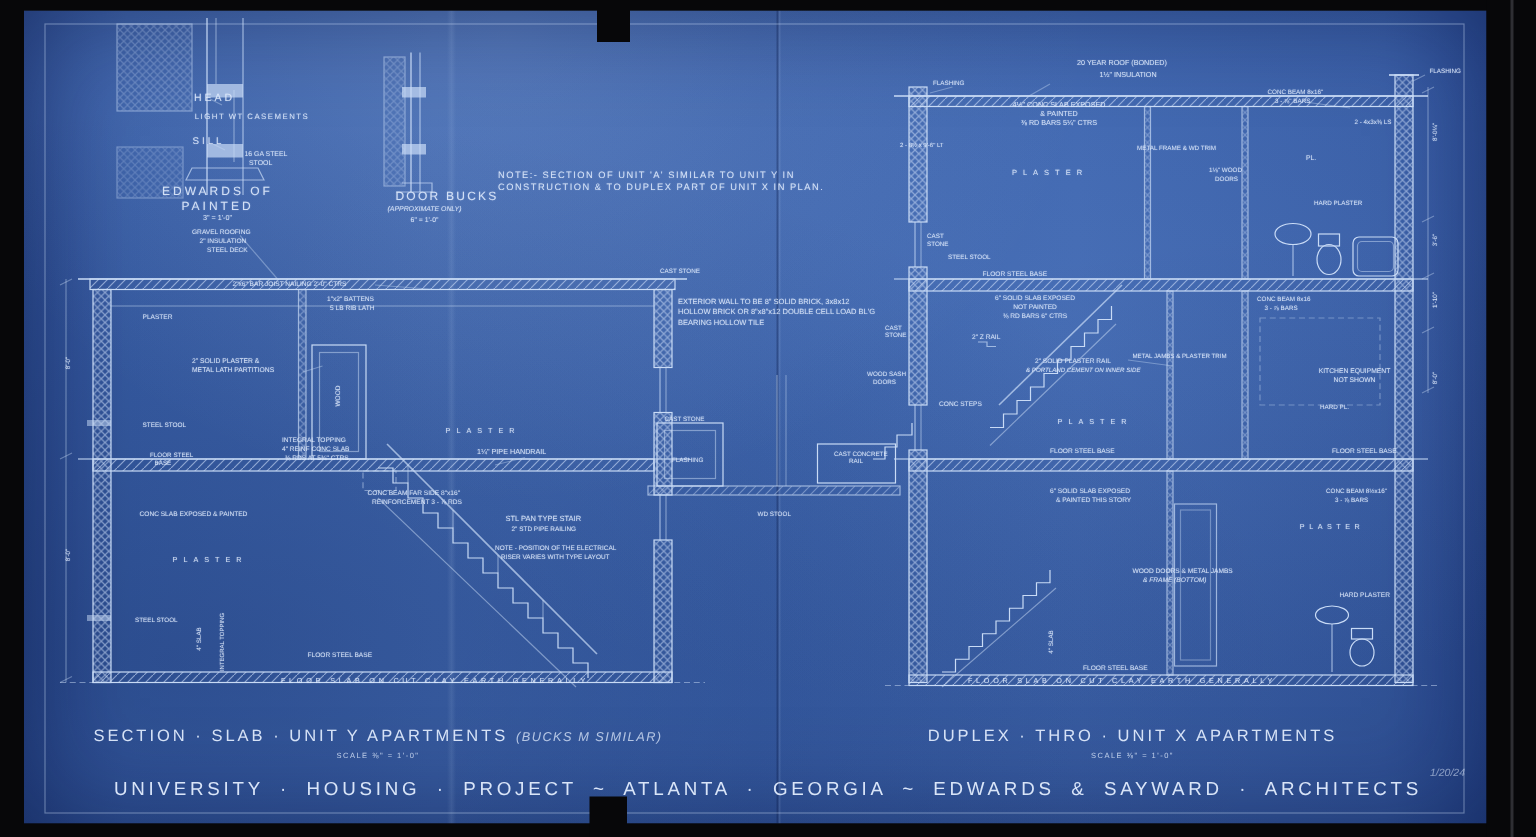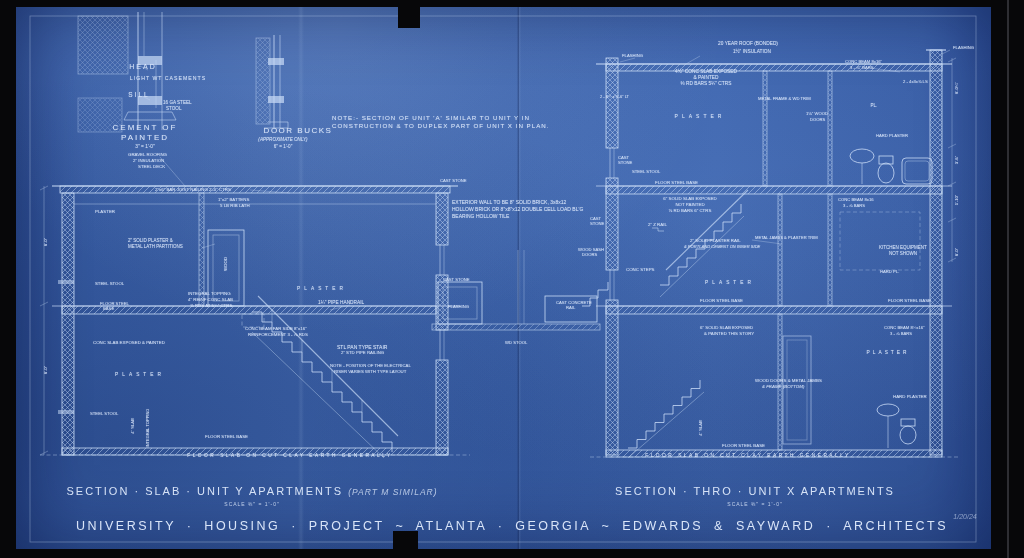--- a/index.html
+++ b/index.html
@@ -210,21 +210,21 @@
       <line x1="948" y1="262" x2="956" y2="258" class="o4"></line>
     </g>
   </svg>
 
   <div id="annotations">
       <div class="ann" style="left: 143px; top: 66px; font-size: 7px; letter-spacing: 2px; transform: translate(-50%, -50%);">HEAD</div>
       <div class="ann" style="left: 168px; top: 79px; font-size: 5.2px; letter-spacing: 1px; transform: translate(-50%, -50%);">LIGHT WT CASEMENTS</div>
       <div class="ann" style="left: 139px; top: 95px; font-size: 6.5px; letter-spacing: 2px; transform: translate(-50%, -50%);">SILL</div>
       <div class="ann" style="left: 163px; top: 103px; font-size: 4.6px; transform: translate(0px, -50%);">16 GA STEEL</div>
       <div class="ann" style="left: 166px; top: 109px; font-size: 4.6px; transform: translate(0px, -50%);">STOOL</div>
-      <div class="ann" style="left: 145px; top: 128px; font-size: 8px; letter-spacing: 2px; transform: translate(-50%, -50%);">CEMENT OF</div>
+      <div class="ann" style="left: 145px; top: 128px; font-size: 8px; letter-spacing: 2px; transform: translate(-50%, -50%);">EDWARDS OF</div>
       <div class="ann" style="left: 145px; top: 138px; font-size: 8px; letter-spacing: 2px; transform: translate(-50%, -50%);">PAINTED</div>
       <div class="ann" style="left: 145px; top: 147px; font-size: 4.8px; transform: translate(-50%, -50%);">3" = 1'-0"</div>
       <div class="ann" style="left: 298px; top: 131px; font-size: 8px; letter-spacing: 1.5px; transform: translate(-50%, -50%);">DOOR BUCKS</div>
       <div class="ann" style="left: 283px; top: 140px; font-size: 4.6px; font-style: italic; transform: translate(-50%, -50%);">(APPROXIMATE ONLY)</div>
       <div class="ann" style="left: 283px; top: 147px; font-size: 4.6px; transform: translate(-50%, -50%);">6" = 1'-0"</div>
       <div class="ann" style="left: 332px; top: 118px; font-size: 6.2px; letter-spacing: 1px; transform: translate(0px, -50%);">NOTE:- SECTION OF UNIT 'A' SIMILAR TO UNIT Y IN</div>
       <div class="ann" style="left: 332px; top: 126px; font-size: 6.2px; letter-spacing: 1px; transform: translate(0px, -50%);">CONSTRUCTION &amp; TO DUPLEX PART OF UNIT X IN PLAN.</div>
       <div class="ann" style="left: 128px; top: 155px; font-size: 4.4px; transform: translate(0px, -50%);">GRAVEL ROOFING</div>
       <div class="ann" style="left: 133px; top: 161px; font-size: 4.4px; transform: translate(0px, -50%);">2" INSULATION</div>
       <div class="ann" style="left: 138px; top: 167px; font-size: 4.4px; transform: translate(0px, -50%);">STEEL DECK</div>
@@ -321,24 +321,24 @@
       <div class="ann" style="left: 748px; top: 456px; font-size: 4.8px; letter-spacing: 2.5px; transform: translate(-50%, -50%);">FLOOR SLAB ON CUT CLAY EARTH GENERALLY</div>
       <div class="ann" style="left: 957px; top: 88px; font-size: 4.2px; transform: translate(-50%, -50%) rotate(-90deg);">8'-0¼"</div>
       <div class="ann" style="left: 957px; top: 160px; font-size: 4.2px; transform: translate(-50%, -50%) rotate(-90deg);">3'-6"</div>
       <div class="ann" style="left: 957px; top: 200px; font-size: 4.2px; transform: translate(-50%, -50%) rotate(-90deg);">1'-10"</div>
       <div class="ann" style="left: 957px; top: 252px; font-size: 4.2px; transform: translate(-50%, -50%) rotate(-90deg);">8'-0"</div>
     </div>
 
   <div class="titles">
     <div class="sec-title" style="left:252px;top:491px;">
       <span>SECTION · SLAB · UNIT Y APARTMENTS</span>
-      <span class="it">(PART M SIMILAR)</span>
+      <span class="it">(BUCKS M SIMILAR)</span>
     </div>
     <div class="sec-scale" style="left:252px;top:504px;">SCALE ⅜" = 1'-0"</div>
-    <div class="sec-title" style="left:755px;top:491px;">SECTION · THRO · UNIT X APARTMENTS</div>
+    <div class="sec-title" style="left:755px;top:491px;">DUPLEX · THRO · UNIT X APARTMENTS</div>
     <div class="sec-scale" style="left:755px;top:504px;">SCALE ⅜" = 1'-0"</div>
     <div class="main-title" style="left:512px;top:526px;">UNIVERSITY · HOUSING · PROJECT ~ ATLANTA · GEORGIA ~ EDWARDS &amp; SAYWARD · ARCHITECTS</div>
     <div style="left:965px;top:516px;font-size:7px;font-style:italic;opacity:.55;transform:translate(-50%,-50%);">1/20/24</div>
   </div>
 
   <div class="edge top"></div>
   <div class="edge bottom"></div>
   <div class="edge left"></div>
   <div class="edge right"></div>
   <div class="edge notch-top"></div>

